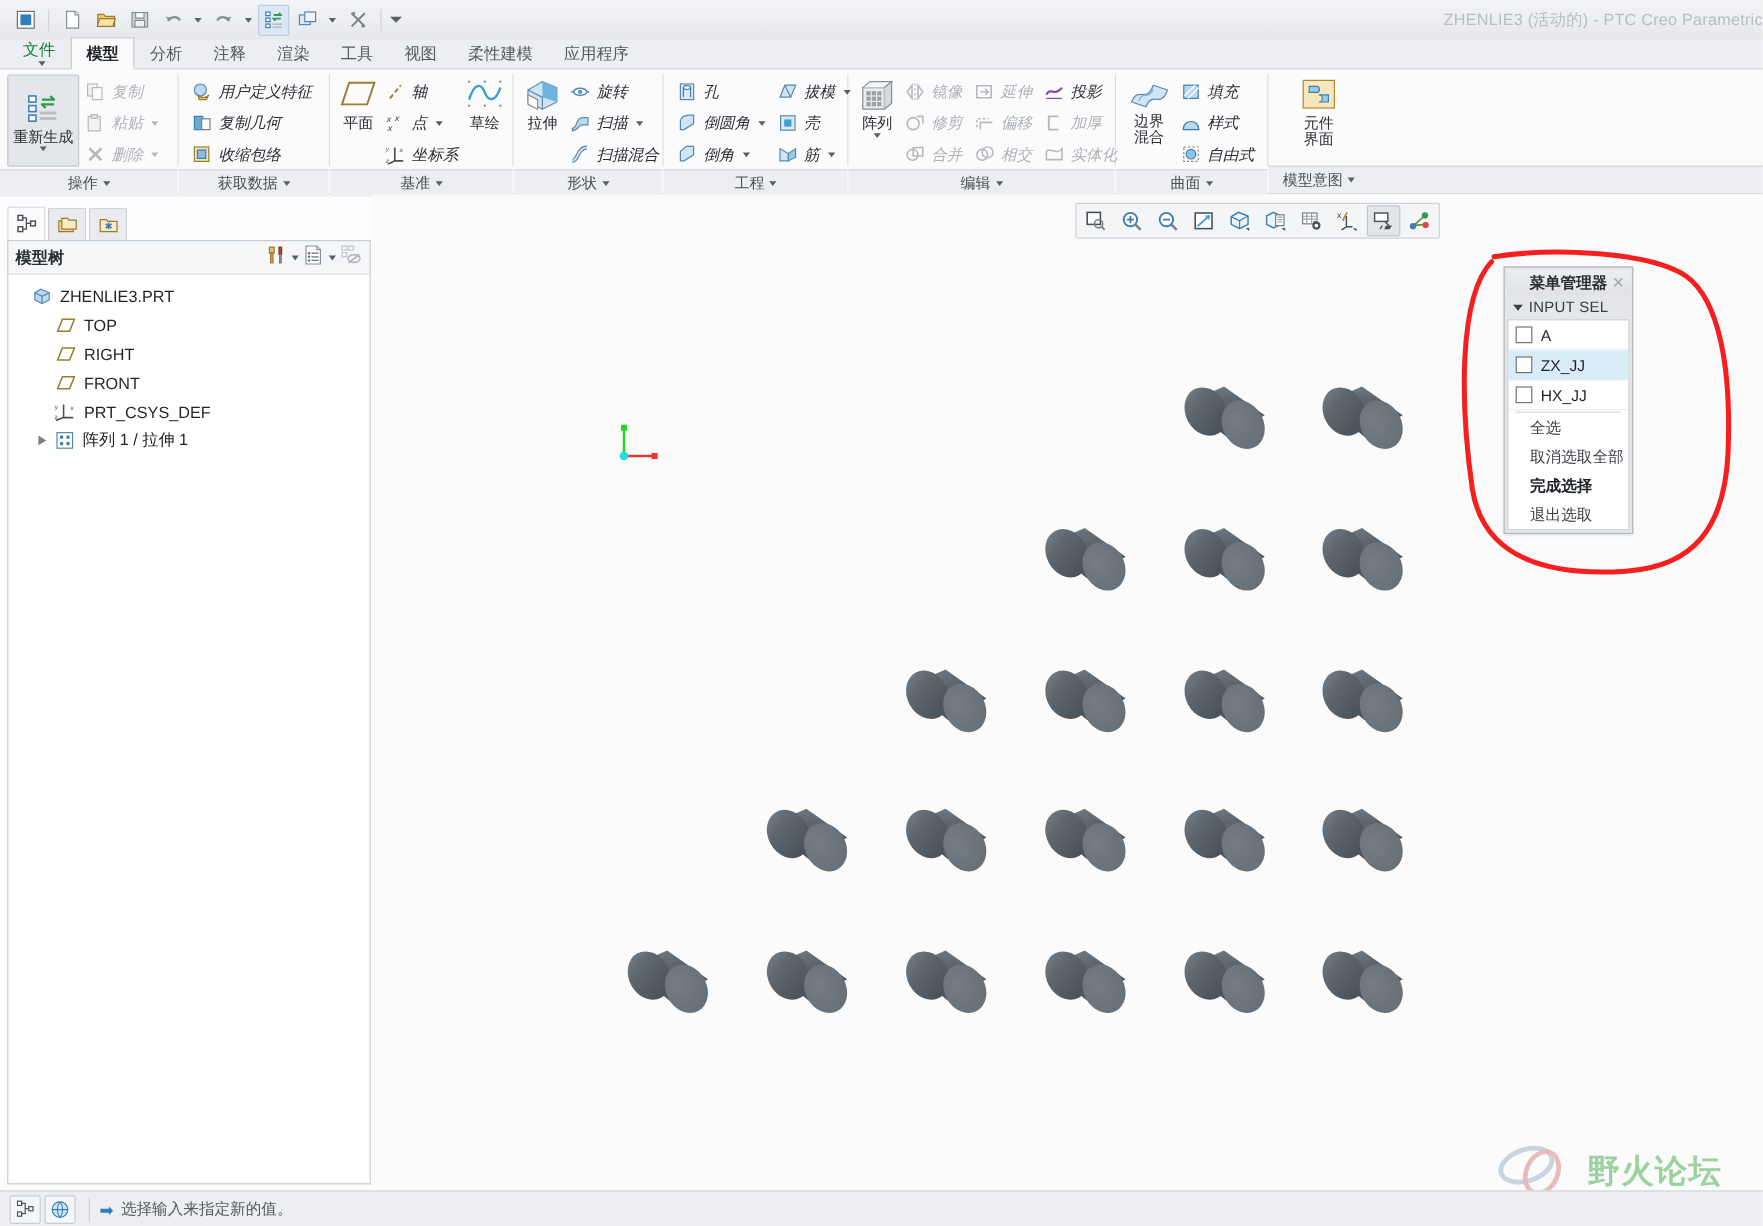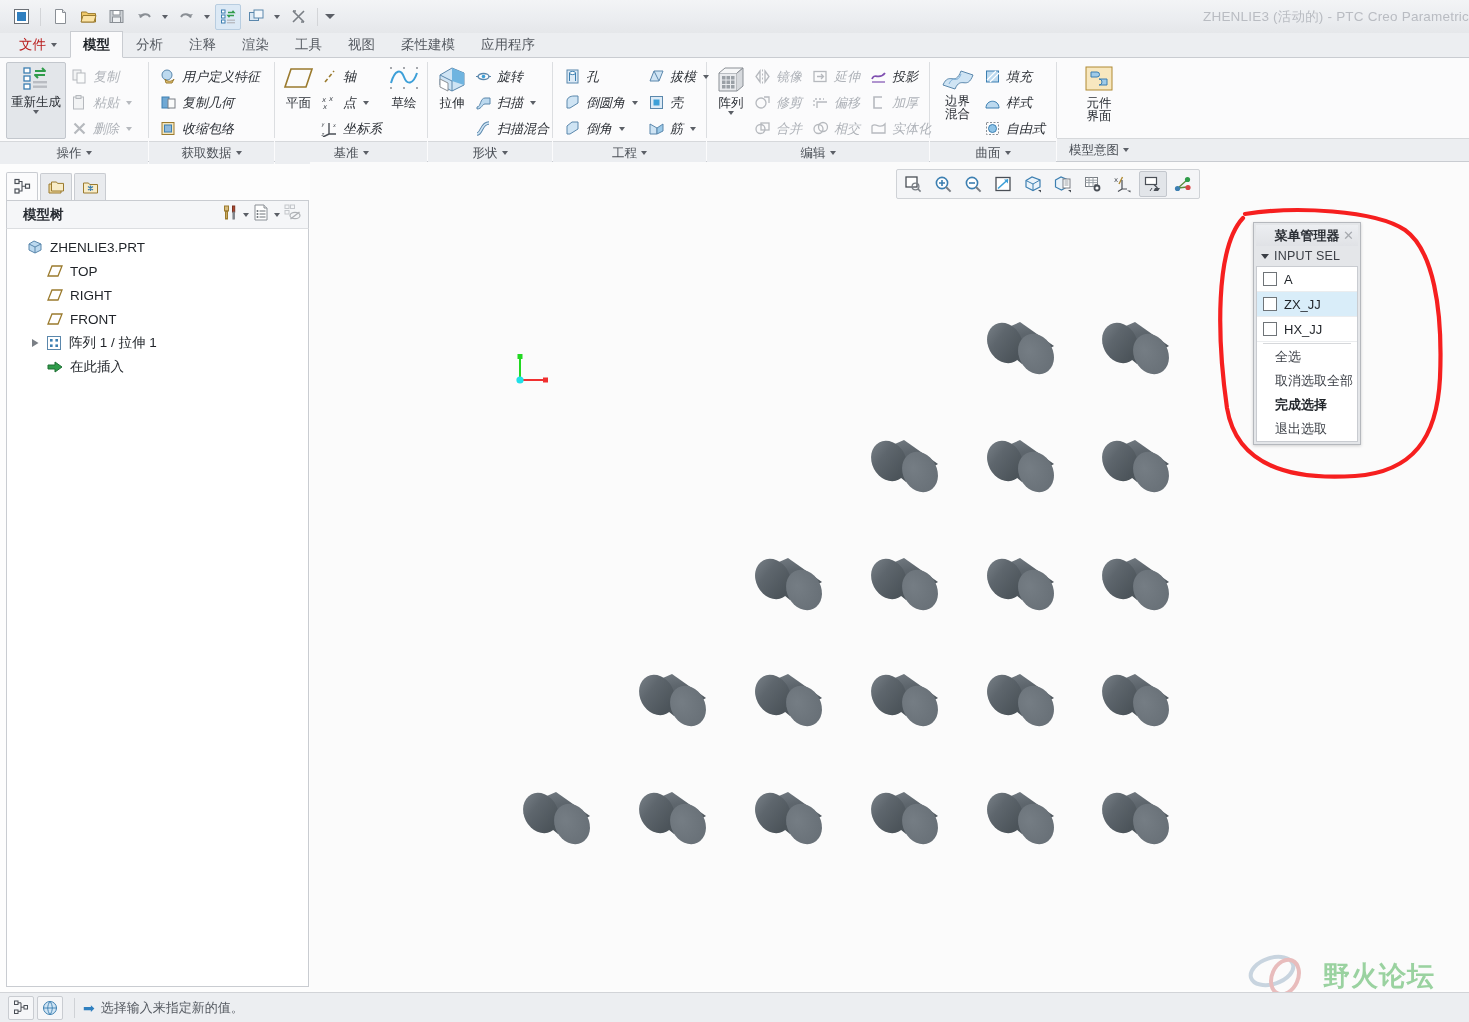--- a/index.html
+++ b/index.html
@@ -43,21 +43,21 @@
   .tabstrip {
     position: absolute; left: 0; top: 33px; width: 1469px; height: 25px;
     background: #eceef1; border-bottom: 1px solid #c9ccd1;
     display: flex; align-items: flex-end; padding-left: 6px; box-sizing: border-box;
   }
   .tab {
     height: 24px; padding: 0 12px; display: flex; align-items: center;
     font-size: 13.5px; color: #555a61; border: 1px solid transparent;
     border-bottom: none; position: relative;
   }
-  .tab.file { color: #b91c1c; }
+  .tab.file { color: #15803d; flex-direction: column; }
   .tab.file .caret-dn { margin-left: 5px; }
   .tab.active {
     background: #fbfbfc; color: #1f2328; font-weight: bold;
     border-color: #c9ccd1; border-bottom: 1px solid #fbfbfc;
     height: 25px; margin-bottom: -1px; z-index: 2;
   }
 
   
   .ribbon {
     position: absolute; left: 0; top: 58px; width: 1469px; height: 103px;
@@ -108,21 +108,21 @@
     position: absolute; left: 6px; top: 172px; width: 303px; height: 817px;
   }
   .lp-tabs { display:flex; height: 28px; align-items: flex-end; gap: 2px; }
   .lp-tab { width: 30px; height: 26px; border: 1px solid #c9ccd1; border-bottom: none;
             background: #e9ebee; display:flex; align-items:center; justify-content:center; border-radius: 2px 2px 0 0;}
   .lp-tab.active { background: #fbfbfc; height: 27px; }
   .lp-head {
     height: 29px; border: 1px solid #c9ccd1; border-bottom: 1px solid #dcdee1;
     background: #f5f6f8; display: flex; align-items: center; padding: 0 6px; box-sizing: border-box;
   }
-  .lp-title { font-size: 13.5px; font-weight: bold; color: #2a2e34; margin-left: 10px; }
+  .lp-title { font-size: 13.5px; font-weight: bold; color: #2a2e34; }
   .lp-head-tools { margin-left: auto; display: flex; align-items: center; gap: 3px; }
   .lp-body {
     height: 758px; border: 1px solid #c9ccd1; border-top: none; background: #ffffff;
     box-sizing: border-box; padding-top: 6px; position: relative;
   }
   .tree-row { height: 24px; display: flex; align-items: center; font-size: 13.5px; color: #1f2328; padding-left: 12px;}
   .tree-lbl { margin-left: 7px; }
 
   
   .canvas {
@@ -290,21 +290,21 @@
       </div>
     <div class="tab">
         <span>应用程序</span>
       </div>
   </div>
 
   <div class="ribbon">
 
     <div class="rgroup" style="width:148px">
       <div class="rgroup-body">
-        <div class="bigbtn sel" style="height:72px;justify-content:flex-start;">
+        <div class="bigbtn sel" style="height:72px;justify-content:center;">
           <svg width="30" height="28" viewBox="0 0 30 28">
             <rect x="3" y="2" width="6" height="5" fill="#fff" stroke="#3c7fb1" stroke-width="1.3"></rect>
             <rect x="3" y="10" width="6" height="5" fill="#fff" stroke="#3c7fb1" stroke-width="1.3"></rect>
             <rect x="3" y="18" width="6" height="5" fill="#fff" stroke="#3c7fb1" stroke-width="1.3"></rect>
             <path d="M14 5h10l-3-3M24 9H14l3 3" stroke="#2f9c4a" stroke-width="2" fill="none" stroke-linejoin="round"></path>
             <rect x="12" y="15" width="14" height="2.4" fill="#b9bcc2"></rect>
               <rect x="12" y="19.5" width="14" height="2.4" fill="#b9bcc2"></rect>
           </svg>
           <div class="lbl">重新生成</div>
           <i class="caret-dn" style="margin-top:1px"></i>
@@ -833,45 +833,48 @@
         <span class="tree-lbl">RIGHT</span>
       </div>
 
       <div class="tree-row" style="padding-left:40px">
         <svg width="16" height="14" viewBox="0 0 16 14">
             <path d="M5 2 L15 2 L11 12 L1 12 Z" fill="none" stroke="#9b7b2e" stroke-width="1.3"></path>
           </svg>
         <span class="tree-lbl">FRONT</span>
       </div>
 
+      <div class="tree-row" style="padding-left:38px">
+        <svg width="18" height="16" viewBox="0 0 18 16">
+          <path d="M8 13 L8 2 M8 13 L16 13 M8 13 L1.5 15.5" stroke="#4a4f56" stroke-width="1.3" fill="none"></path>
+          <text x="0.5" y="5.5" font-size="5" fill="#4a4f56" font-family="DejaVu Sans">y</text>
+          <text x="0.5" y="14.5" font-size="5" fill="#4a4f56" font-family="DejaVu Sans">z</text>
+          <text x="13.5" y="6.5" font-size="5" fill="#4a4f56" font-family="DejaVu Sans">x</text>
+        </svg>
+        <span class="tree-lbl">PRT_CSYS_DEF</span>
+      </div>
 
       <div class="tree-row" style="padding-left:24px">
         <span style="width:12px;display:inline-flex;align-items:center;">
           <svg width="9" height="10" viewBox="0 0 9 10">
               <path d="M1 1 L7.5 5 L1 9 Z" fill="#7a7f85"></path>
             </svg>
         </span>
         <svg width="16" height="16" viewBox="0 0 16 16" style="margin-left:3px">
           <rect x="1.5" y="1.5" width="13" height="13" fill="#fff" stroke="#5a87ac"></rect>
           <g fill="#3c7fb1">
               <rect x="4" y="4" width="2.6" height="2.6"></rect>
               <rect x="9.4" y="4" width="2.6" height="2.6"></rect>
               <rect x="4" y="9.4" width="2.6" height="2.6"></rect>
               <rect x="9.4" y="9.4" width="2.6" height="2.6"></rect>
             </g>
         </svg>
         <span class="tree-lbl">阵列 1 / 拉伸 1</span>
       </div>
 
-      <div class="tree-row" style="padding-left:40px">
-        <svg width="16" height="14" viewBox="0 0 16 14">
-          <path d="M1 5 L8 5 L8 2 L15 7 L8 12 L8 9 L1 9 Z" fill="#2f9c4a" stroke="#1e6f33"></path>
-        </svg>
-        <span class="tree-lbl">在此插入</span>
-      </div>
     </div>
   </div>
 
   <div class="gfxbar">
     <div class="gfxbtn">
       <svg width="18" height="18" viewBox="0 0 18 18">
           <rect x="2" y="2" width="11" height="10" fill="#fff" stroke="#4a4f56" stroke-width="1.3"></rect>
           <circle cx="11.5" cy="11.5" r="3.4" fill="none" stroke="#7a7f85" stroke-width="1.3"></circle>
           <path d="M14 14 L16.6 16.6" stroke="#7a7f85" stroke-width="1.6"></path>
         </svg>

